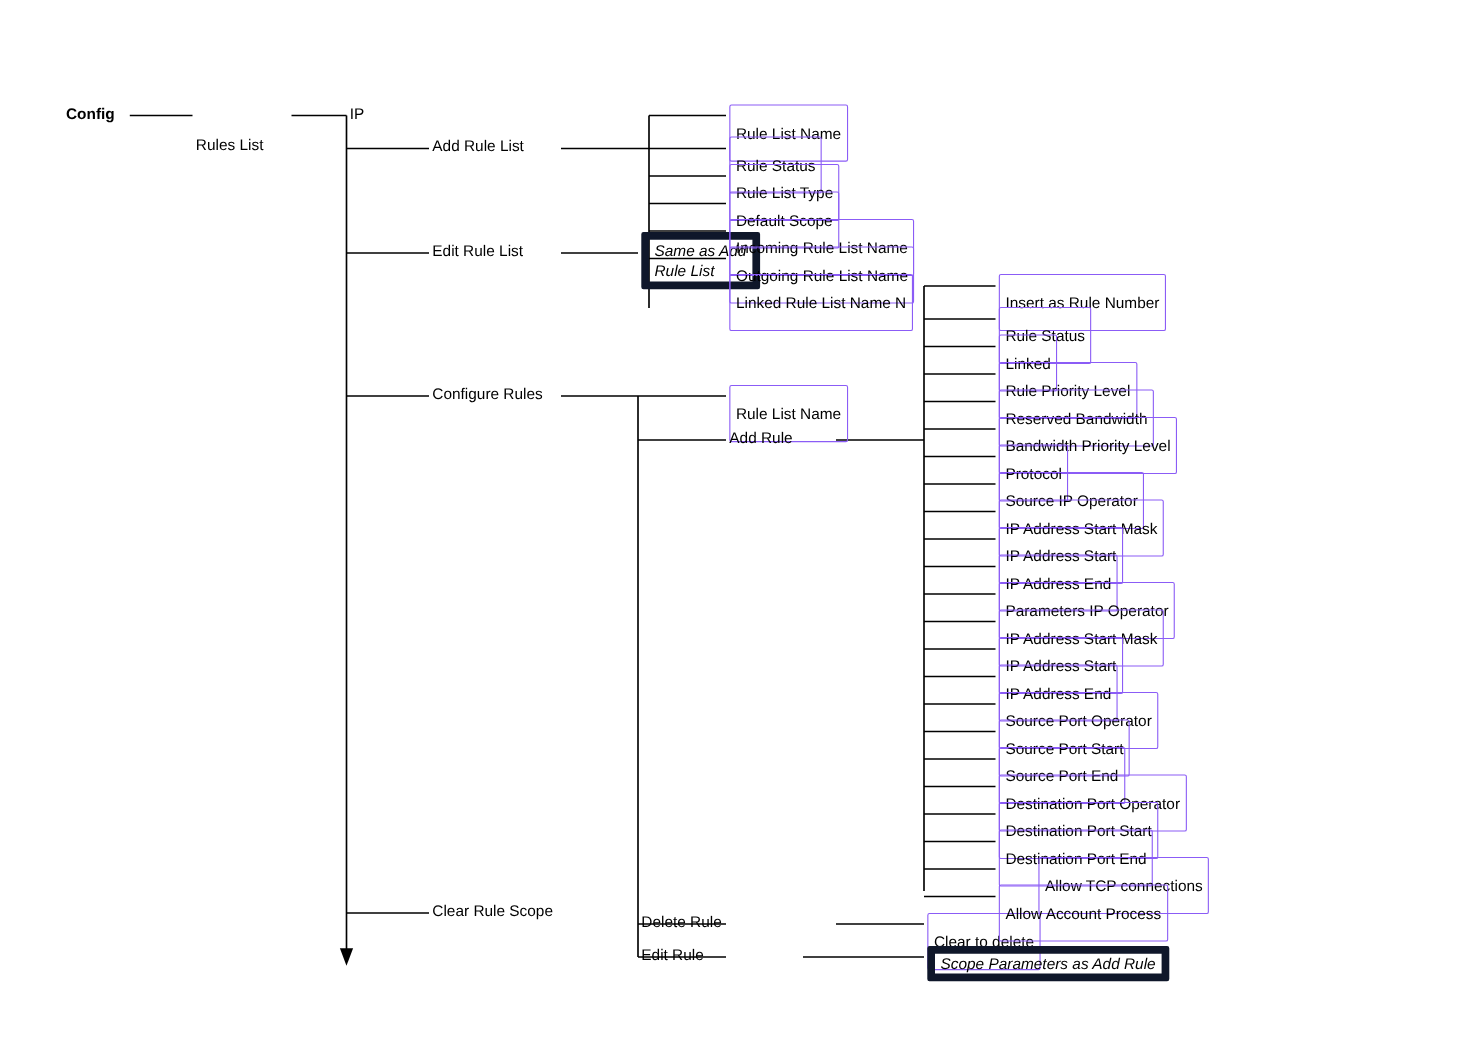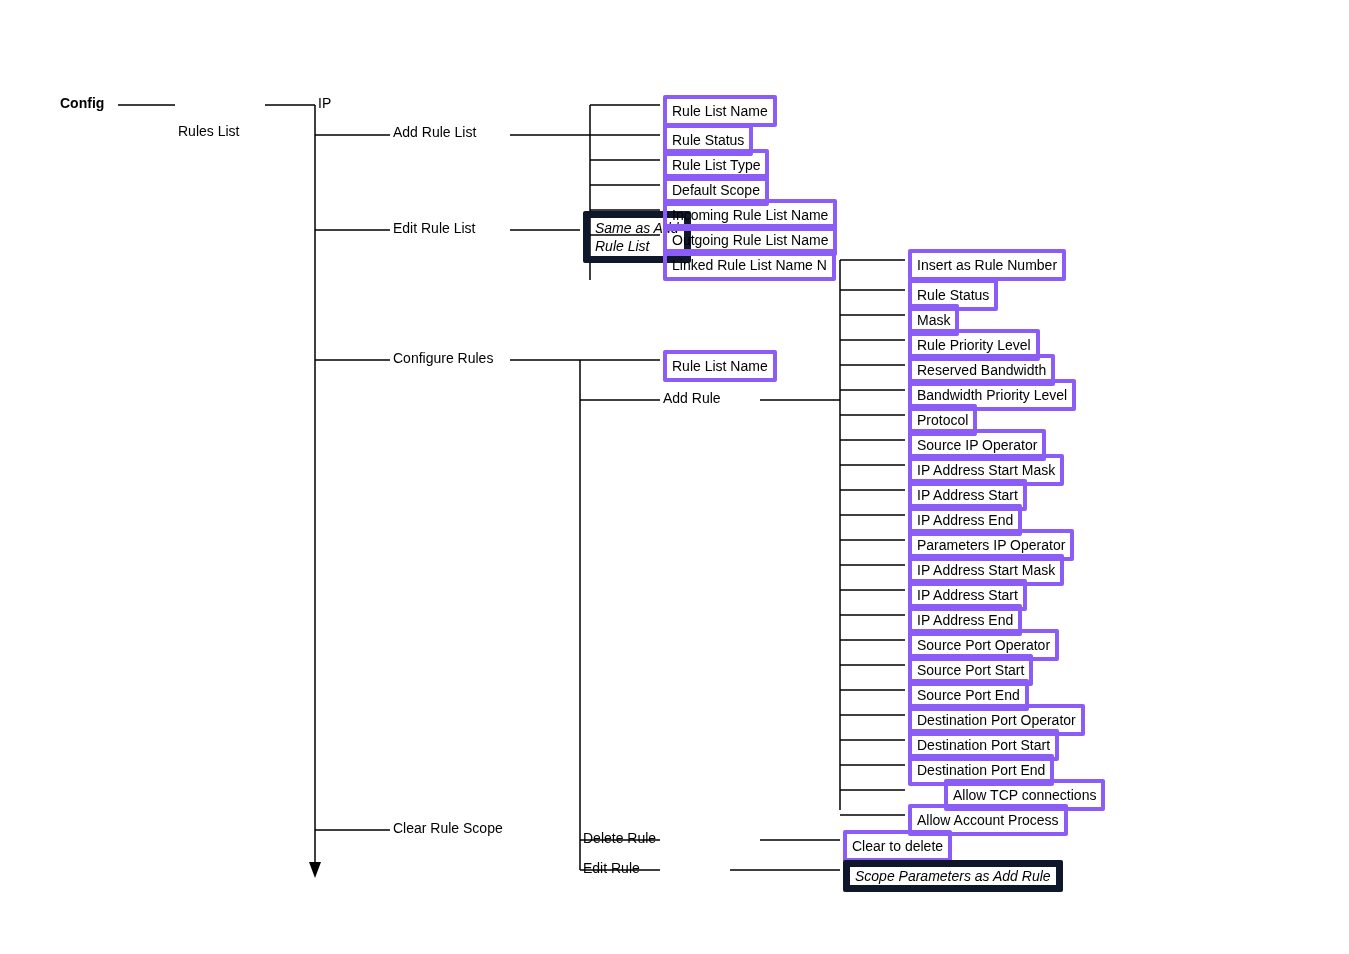--- a/index.html
+++ b/index.html
@@ -22,22 +22,22 @@
 
     .node-text {
       display: inline-block;
     }
 
     .node-text.bold {
       font-weight: bold;
     }
 
     .node-text.boxed {
-      border: 4px solid #8b5cf6;
-      padding: 4px 5px;
+      border: 1px solid #8b5cf6;
+      padding: 17px 5px;
       border-radius: 2px;
     }
 
     .node-text.italic-boxed {
       border: 7px solid #0f172a;
       padding: 1px 5px;
       border-radius: 2px;
       font-style: italic;
     }
 
@@ -252,21 +252,21 @@
 
 <div class="node" style="left:908px; top:249px;text-align:right;">
   <span class="node-text boxed">Insert as Rule Number</span>
 </div>
 
 <div class="node" style="left:908px; top:279px;">
   <span class="node-text boxed">Rule Status</span>
 </div>
 
 <div class="node" style="left:908px; top:304px;">
-  <span class="node-text boxed">Mask</span>
+  <span class="node-text boxed">Linked</span>
 </div>
 
 <div class="node" style="left:908px; top:329px;">
   <span class="node-text boxed">Rule Priority Level</span>
 </div>
 
 <div class="node" style="left:908px; top:354px;">
   <span class="node-text boxed">Reserved Bandwidth</span>
 </div>
 

